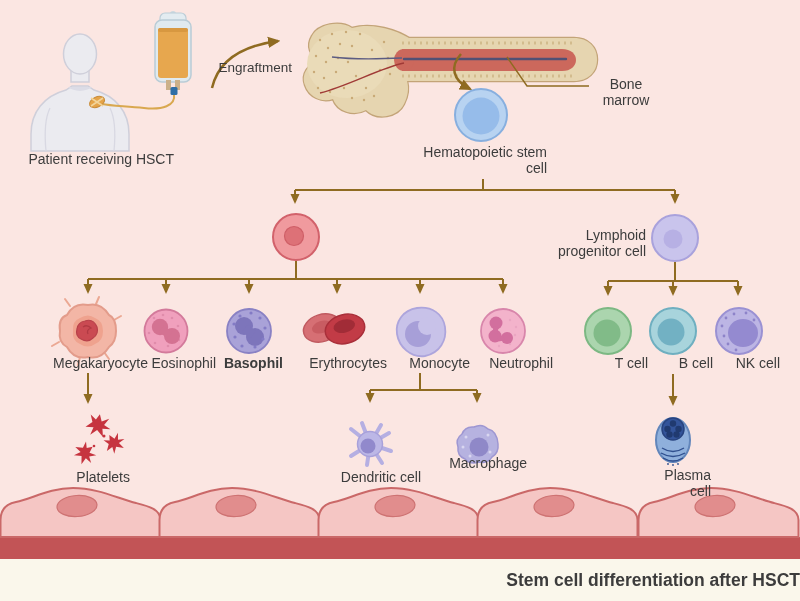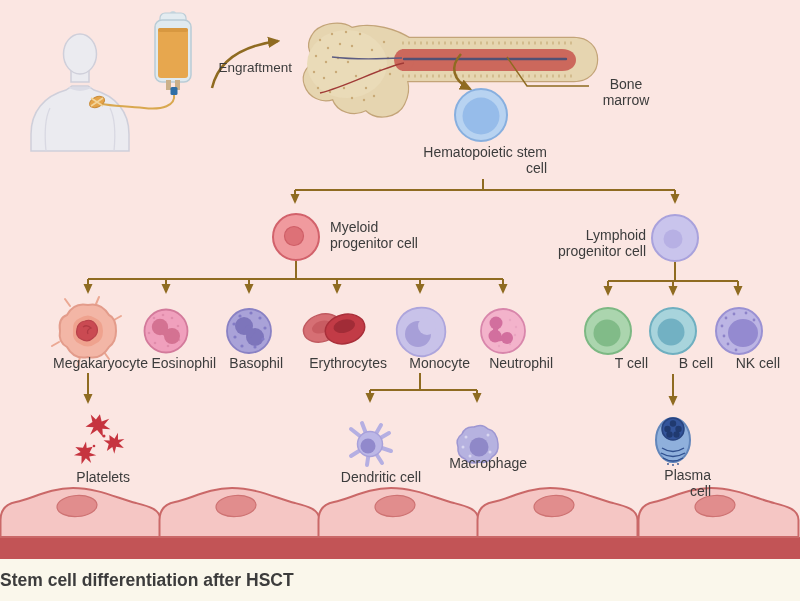--- a/index.html
+++ b/index.html
@@ -3,21 +3,21 @@
 <meta charset="utf-8">
 <style>
   html,body{margin:0;padding:0;}
   body{width:800px;height:601px;font-family:"Liberation Sans",sans-serif;}
   .canvas{position:relative;width:800px;height:601px;background:var(--background,#fbe6e2);overflow:hidden;}
   .canvas svg{position:absolute;left:0;top:0;}
   .lbl{position:absolute;font-size:14px;line-height:1.14;color:var(--text,#3c3c3c);text-align:right;}
   .lbl.left{text-align:left;}
   .lbl.right{text-align:right;margin-top:8px;}
   .caption-bar{position:absolute;left:0;top:559px;width:800px;height:42px;background:var(--titlebar,#faf7eb);
-    display:flex;align-items:center;justify-content:flex-start;}
+    display:flex;align-items:center;justify-content:flex-end;}
   .caption-bar .title{font-size:17.5px;font-weight:bold;color:var(--text,#3c3c3c);}
 </style>
 </head>
 <body style="--background: #fbe6e2; --arrow: #8f6b21; --membrane: #c25456; --titlebar: #faf7eb; --text: #3c3c3c; --hsc: #96bcea; --myeloid: #f09a9e; --lymphoid: #c9c4ec; --tcell: #abd5ae; --bcell: #a8d4dc; --nkcell: #bcb5e4;">
 
 <div class="canvas">
 
 <svg width="800" height="601" viewBox="0 0 800 601">
   <defs>
     <marker id="ah" viewBox="0 0 10 10" refX="8" refY="5" markerWidth="5" markerHeight="5.5" orient="auto">
@@ -295,29 +295,29 @@
   <rect x="0" y="537" width="800" height="22" fill="var(--membrane,#c25456)"></rect>
   <g>
     <use href="#epiCell" x="-1"></use>
     <use href="#epiCell" x="158"></use>
     <use href="#epiCell" x="317"></use>
     <use href="#epiCell" x="476"></use>
     <use href="#epiCell" x="637"></use>
   </g>
 </svg>
 
+<div class="lbl" style="left:6px;top:152px;width:168px;">Patient receiving HSCT</div>
 <div class="lbl" style="left:206px;top:60px;width:86px;font-size:13.5px;">Engraftment</div>
 <div class="lbl left" style="left:597px;top:77px;width:58px;text-align:center;">Bone marrow</div>
 <div class="lbl" style="left:417px;top:145px;width:130px;">Hematopoietic stem cell</div>
-<div class="lbl left" style="left:330px;top:220px;width:102px;">Myeloid progenitor cell</div>
 <div class="lbl right" style="left:544px;top:220px;width:102px;">Lymphoid progenitor cell</div>
 
 <div class="lbl" style="left:28px;top:356px;width:120px;">Megakaryocyte</div>
 <div class="lbl" style="left:116px;top:356px;width:100px;">Eosinophil</div>
-<div class="lbl" style="left:199px;top:356px;width:84px;">Basophil</div>
+<div class="lbl" style="left:199px;top:356px;width:84px;font-weight:bold;">Basophil</div>
 <div class="lbl" style="left:287px;top:356px;width:100px;">Erythrocytes</div>
 <div class="lbl" style="left:370px;top:356px;width:100px;">Monocyte</div>
 <div class="lbl" style="left:453px;top:356px;width:100px;">Neutrophil</div>
 
 <div class="lbl" style="left:568px;top:356px;width:80px;">T cell</div>
 <div class="lbl" style="left:633px;top:356px;width:80px;">B cell</div>
 <div class="lbl" style="left:700px;top:356px;width:80px;">NK cell</div>
 
 <div class="lbl" style="left:50px;top:470px;width:80px;">Platelets</div>
 <div class="lbl" style="left:321px;top:470px;width:100px;">Dendritic cell</div>

